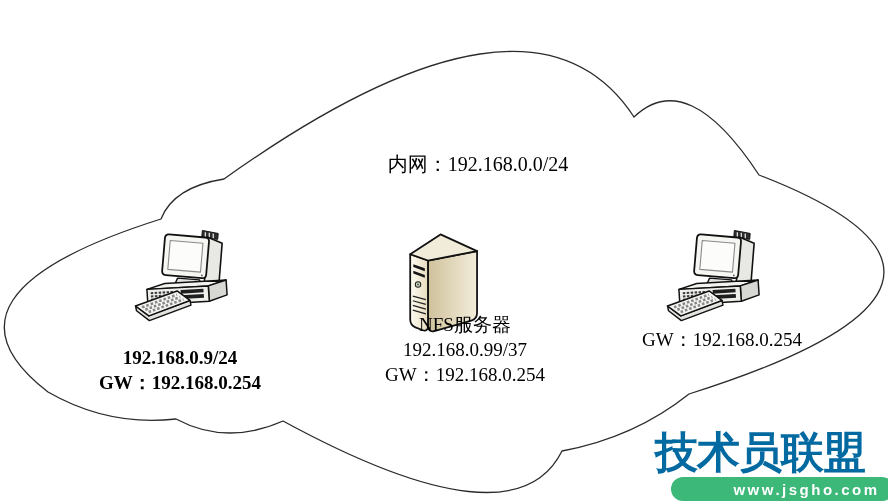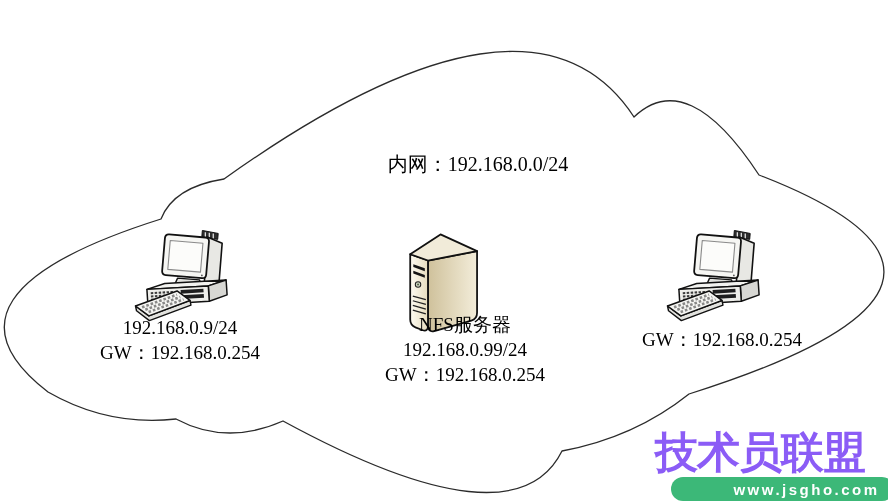--- a/index.html
+++ b/index.html
@@ -11,32 +11,32 @@
   }
   svg.cloud { position:absolute; left:0; top:0; }
   .net-label {
     position:absolute; left:328px; top:151px; width:300px;
     font-size:20px; text-align:center; white-space:nowrap;
   }
   .node-label {
     position:absolute; text-align:center; font-size:19px; line-height:25px;
     white-space:nowrap;
   }
-  .node-label.left   { left:55px;  top:315px; width:250px; }
+  .node-label.left   { left:55px;  top:345px; width:250px;font-weight:bold; }
   .node-label.center { left:340px; top:312px; width:250px; }
   .node-label.right  { left:597px; top:327px; width:250px; }
   .icon { position:absolute; }
   .icon.pc-left  { left:133px; top:228px; width:109px; height:99px; }
   .icon.pc-right { left:665px; top:228px; width:109px; height:99px; }
   .icon.server   { left:388px; top:225px; width:105px; height:117px; }
   .wm-brand {
     position:absolute; left:655px; top:428px; width:210px;
     font-family:"Liberation Sans","DejaVu Sans",sans-serif;
     font-weight:bold; font-size:43px; line-height:48px; letter-spacing:-1px;
-    text-align:center; color:#8b5cf6;
+    text-align:center; color:#0369a1;
     text-shadow:-2px -2px 0 #fff, 2px -2px 0 #fff, -2px 2px 0 #fff, 2px 2px 0 #fff,
                  0 -2px 0 #fff, 0 2px 0 #fff, -2px 0 0 #fff, 2px 0 0 #fff;
   }
   .wm-bar {
     position:absolute; left:671px; top:477px; width:175px; height:24px;
     background:#3CB878; border-radius:12px;
     display:flex; align-items:center; justify-content:center;
     font-family:"Liberation Sans","DejaVu Sans",sans-serif;
     font-weight:bold; font-size:15px; letter-spacing:2.5px; color:#ffffff;padding-left:48px;
   }
@@ -138,21 +138,21 @@
   <div class="node-label left">
     <div>192.168.0.9/24</div>
     <div>GW：192.168.0.254</div>
   </div>
 
   <svg class="icon server">
       <use href="#srv-icon"></use>
     </svg>
   <div class="node-label center">
     <div>NFS服务器</div>
-    <div>192.168.0.99/24</div>
+    <div>192.168.0.99/37</div>
     <div>GW：192.168.0.254</div>
   </div>
 
   <svg class="icon pc-right">
       <use href="#pc-icon"></use>
     </svg>
   <div class="node-label right">
     <div>GW：192.168.0.254</div>
   </div>
 

